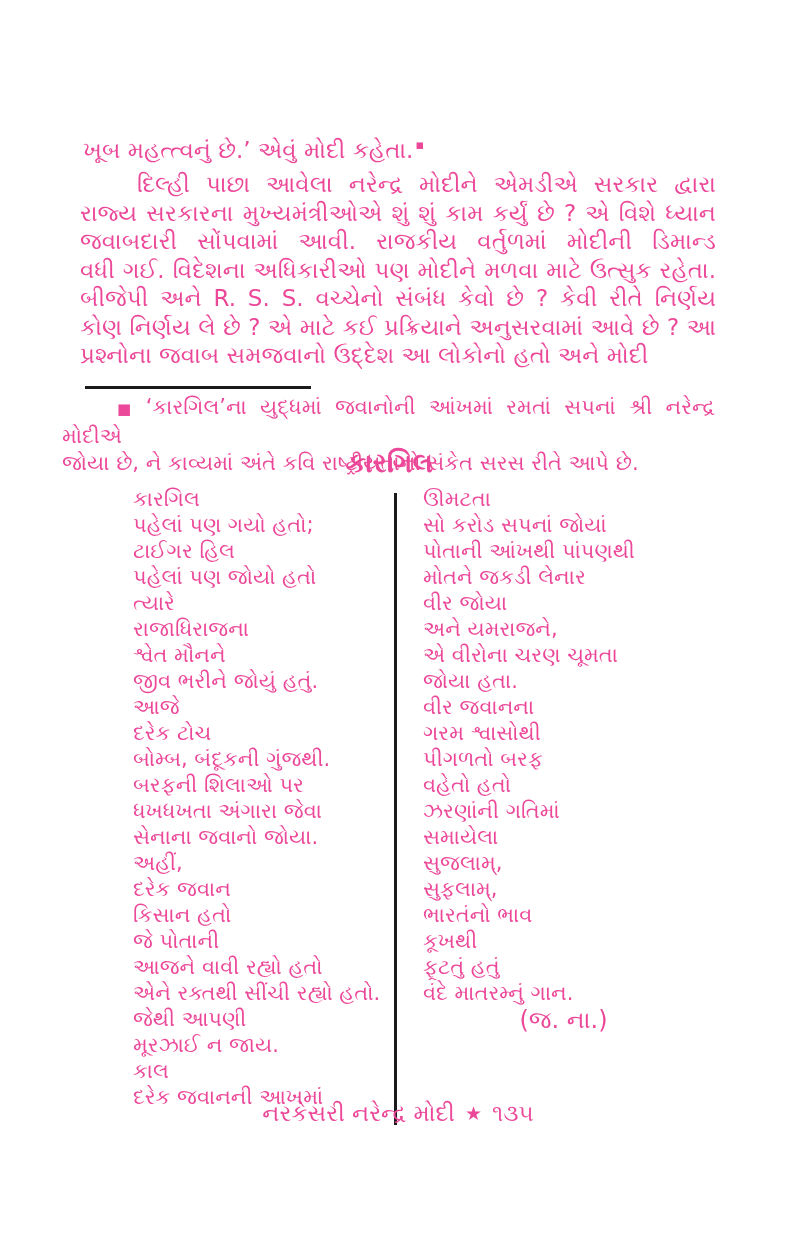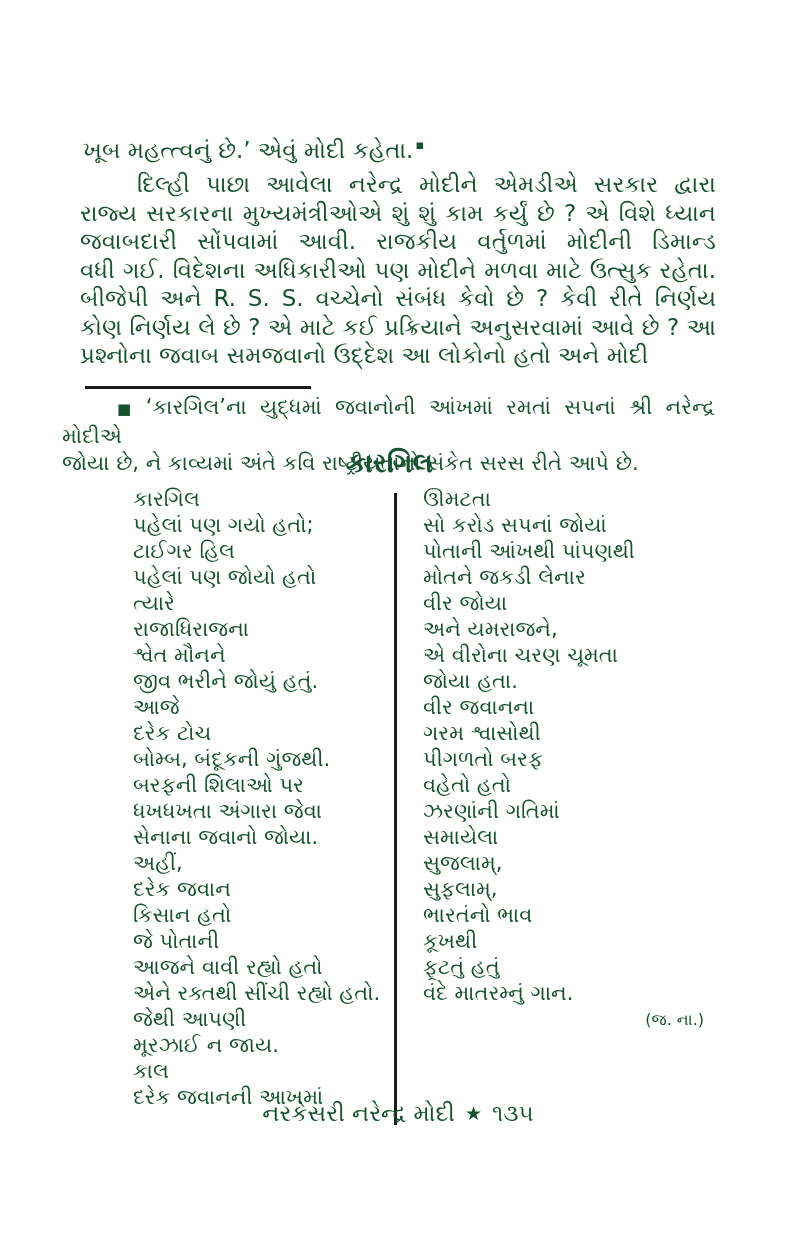--- a/index.html
+++ b/index.html
@@ -5,21 +5,21 @@
   html, body {
     margin: 0;
     padding: 0;
     background: #ffffff;
   }
   .page {
     position: relative;
     width: 792px;
     height: 1234px;
     background: #ffffff;
-    color: #14532d;
+    color: #ec4899;
     font-family: "DejaVu Sans", sans-serif;
     overflow: hidden;
   }
   
   .intro {
     position: absolute;
     left: 83px;
     top: 130px;
     width: 640px;
     font-size: 23px;
@@ -118,22 +118,22 @@
   .poem .line {
     height: 26px;
     line-height: 26px;
     font-size: 21px;
     white-space: nowrap;
     overflow: hidden;
   }
   .attribution {
     height: 26px;
     line-height: 28px;
-    font-size: 16px;
-    text-align: right;
+    font-size: 24px;
+    text-align: center;
     padding-right: 12px;
   }
   
   .footer {
     position: absolute;
     left: 80px;
     top: 1098px;
     width: 636px;
     text-align: center;
     font-size: 23px;

